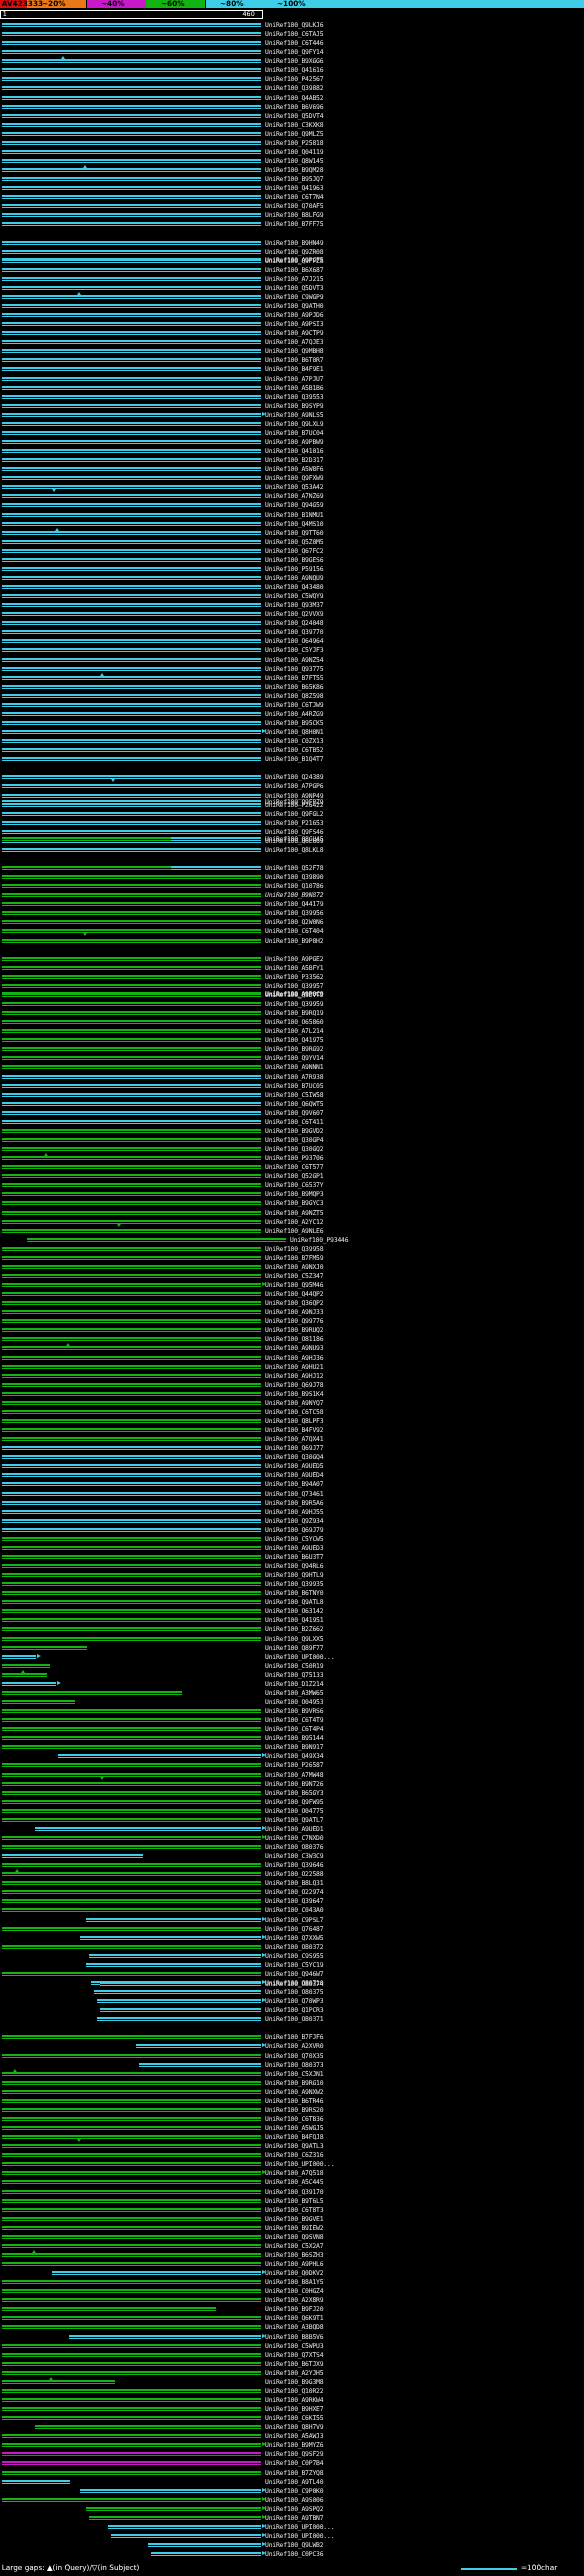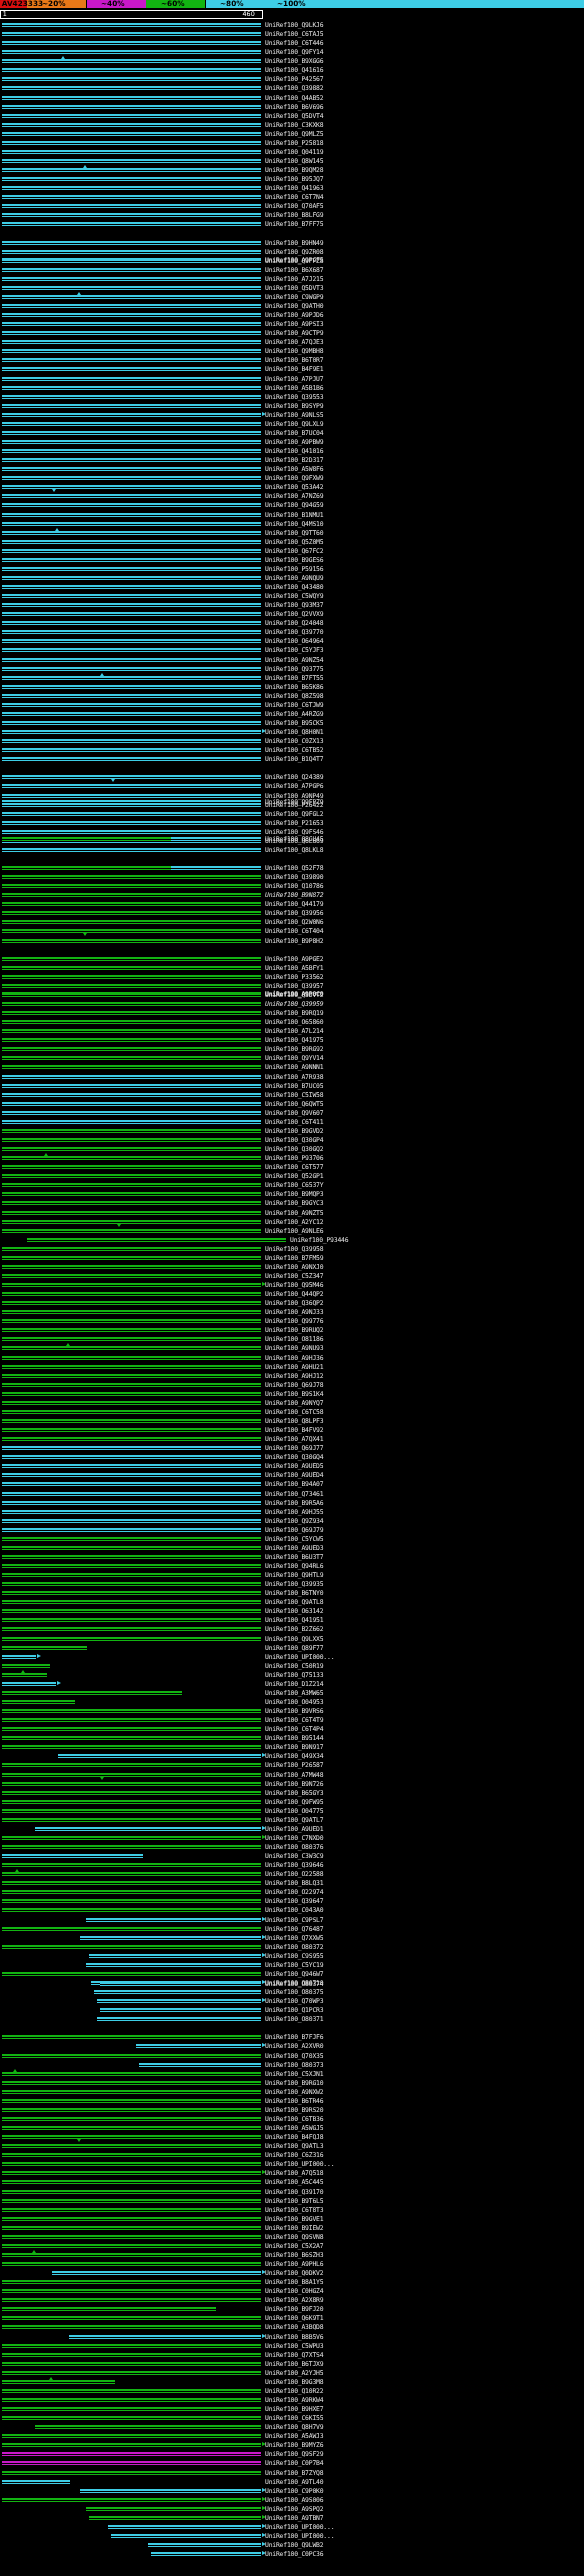--- a/index.html
+++ b/index.html
@@ -494,21 +494,21 @@
         <div class="lab">UniRef100_P33562</div>
       </div>
       <div class="row" style="top: 961px;">
         <div class="bar" style="left: 1.8px; width: 259px; background: linear-gradient(rgb(18, 180, 18) 0px, rgb(18, 180, 18) 1.8px, rgb(0, 0, 0) 1.8px, rgb(0, 0, 0) 2.7px, rgb(18, 180, 18) 2.7px, rgb(18, 180, 18) 4.6px);"></div>
         <div class="lab">UniRef100_Q39957</div>
       </div>
       <div class="row" style="top: 970px;">
         <div class="bar" style="left: 1.8px; width: 259px; background: linear-gradient(rgb(18, 180, 18) 0px, rgb(18, 180, 18) 1.8px, rgb(0, 0, 0) 1.8px, rgb(0, 0, 0) 2.7px, rgb(18, 180, 18) 2.7px, rgb(18, 180, 18) 4.6px);"></div>
         <div class="lab">UniRef100_Q5DVT2</div>
       </div>
-      <div class="row" style="top: 979px; font-style: italic;">
+      <div class="row" style="top: 979px;">
         <div class="bar" style="left: 1.8px; width: 259px; background: linear-gradient(rgb(18, 180, 18) 0px, rgb(18, 180, 18) 1.8px, rgb(0, 0, 0) 1.8px, rgb(0, 0, 0) 2.7px, rgb(18, 180, 18) 2.7px, rgb(18, 180, 18) 4.6px);"></div>
         <div class="lab">UniRef100_Q39959</div>
       </div>
       <div class="row" style="top: 988px;">
         <div class="bar" style="left: 1.8px; width: 259px; background: linear-gradient(rgb(18, 180, 18) 0px, rgb(18, 180, 18) 1.8px, rgb(0, 0, 0) 1.8px, rgb(0, 0, 0) 2.7px, rgb(18, 180, 18) 2.7px, rgb(18, 180, 18) 4.6px);"></div>
         <div class="lab">UniRef100_B9RQ19</div>
       </div>
       <div class="row" style="top: 997px;">
         <div class="bar" style="left: 1.8px; width: 259px; background: linear-gradient(rgb(18, 180, 18) 0px, rgb(18, 180, 18) 1.8px, rgb(0, 0, 0) 1.8px, rgb(0, 0, 0) 2.7px, rgb(18, 180, 18) 2.7px, rgb(18, 180, 18) 4.6px);"></div>
         <div class="lab">UniRef100_O65860</div>
@@ -1218,14 +1218,19 @@
         <div class="arrow" style="left: 262px; border-left-color: rgb(62, 205, 230);"></div>
         <div class="lab">UniRef100_Q9LWB2</div>
       </div>
       <div class="row" style="top: 2529px;">
         <div class="bar" style="left: 151px; width: 110px; background: linear-gradient(rgb(62, 205, 230) 0px, rgb(62, 205, 230) 1.8px, rgb(0, 0, 0) 1.8px, rgb(0, 0, 0) 2.7px, rgb(62, 205, 230) 2.7px, rgb(62, 205, 230) 4.6px);"></div>
         <div class="arrow" style="left: 262px; border-left-color: rgb(62, 205, 230);"></div>
         <div class="lab">UniRef100_C0PC36</div>
       </div>
     </div>
 
+  <div id="legend">
+    <span id="legend-gaps">Large gaps: ▲(in Query)/▽(in Subject)</span>
+    <div id="legend-line" style="background: rgb(62, 205, 230); width: 56px;"></div>
+    <span id="legend-scale">=100char</span>
+  </div>
 </div>
 
 
 </body></html>

